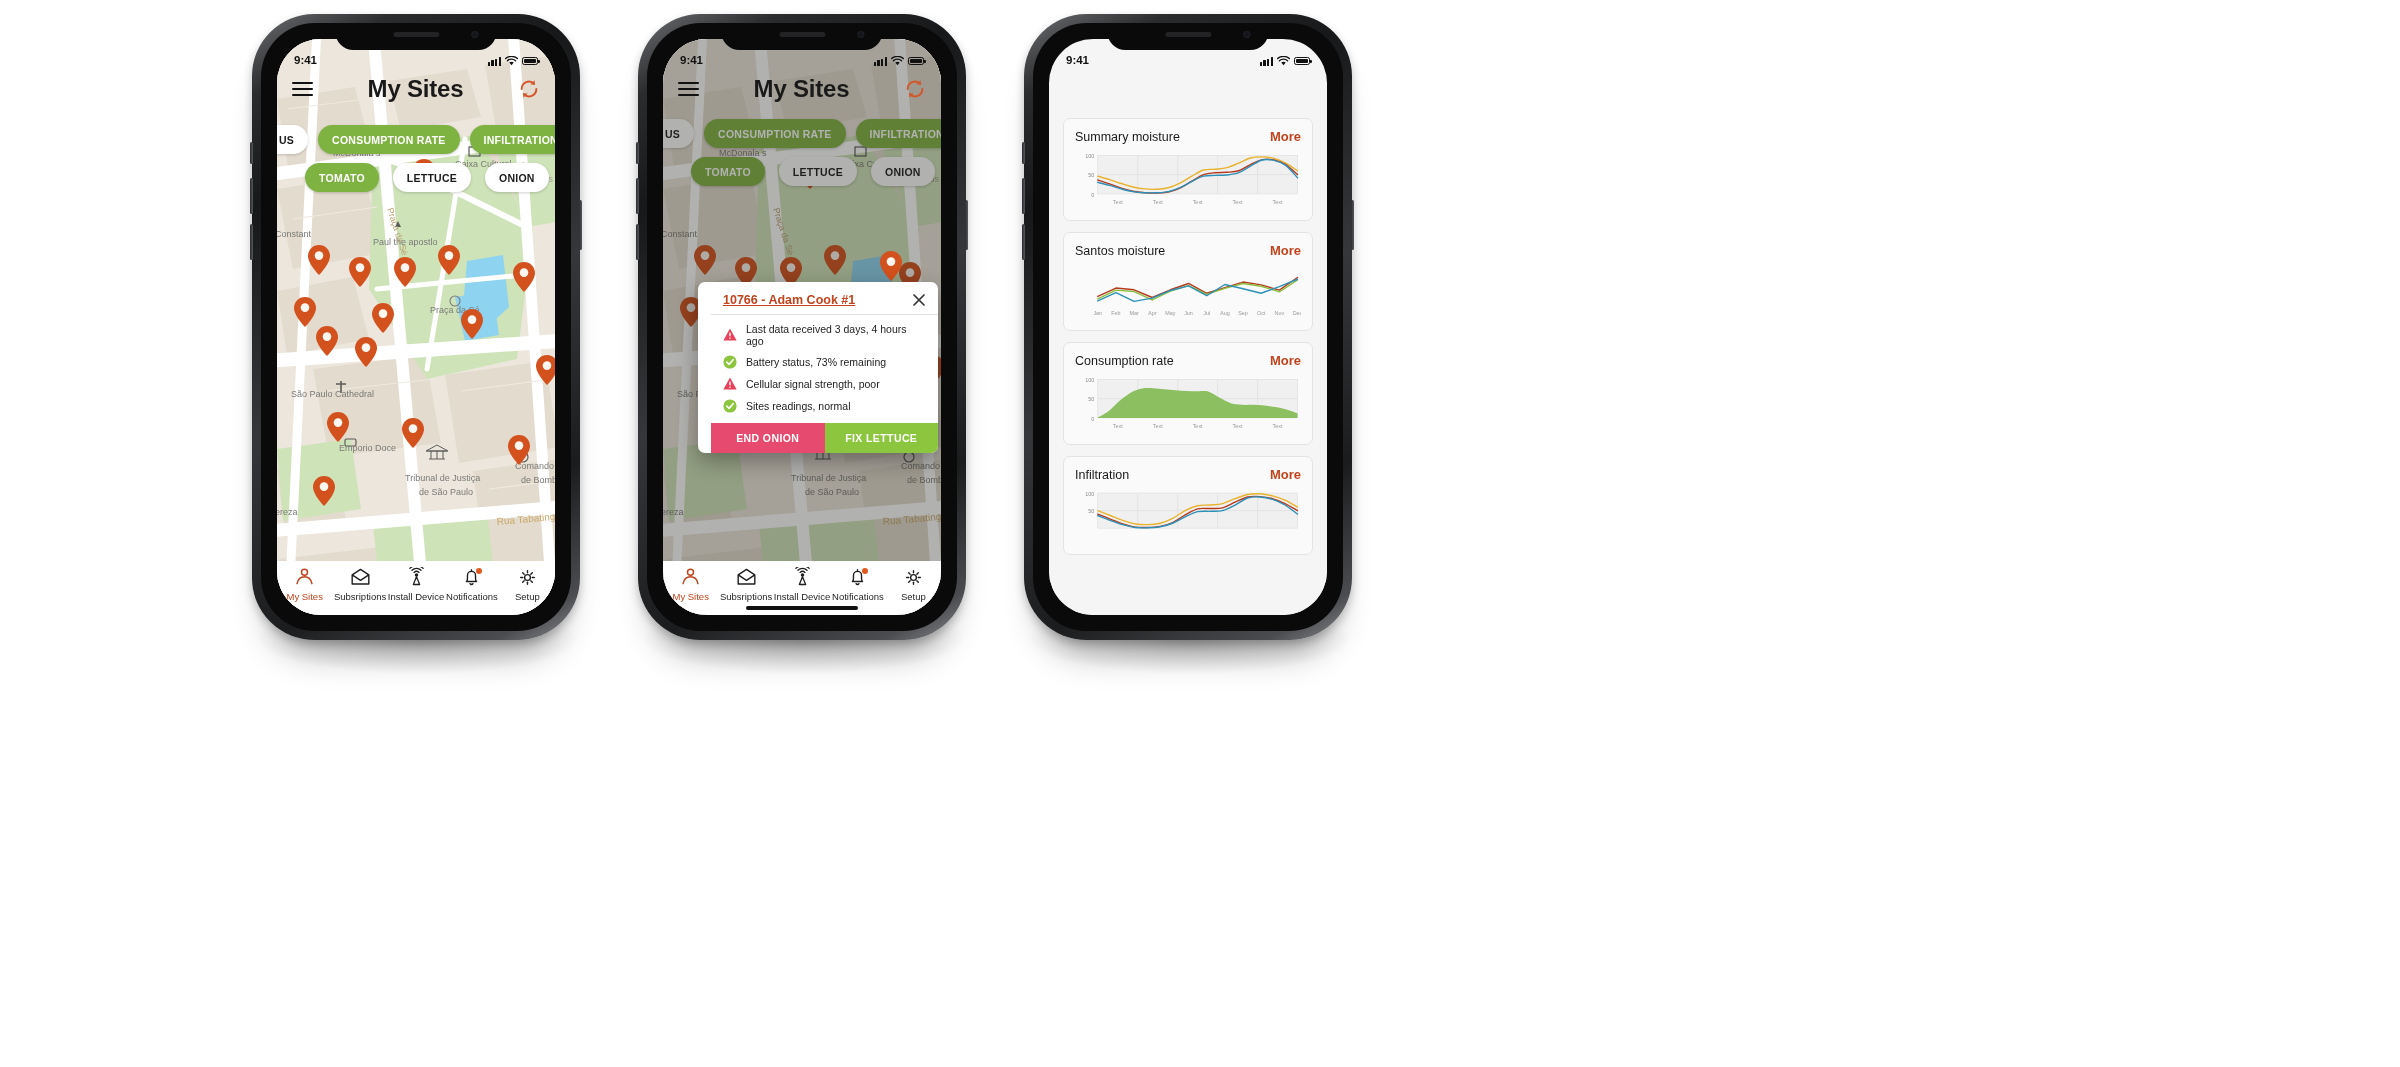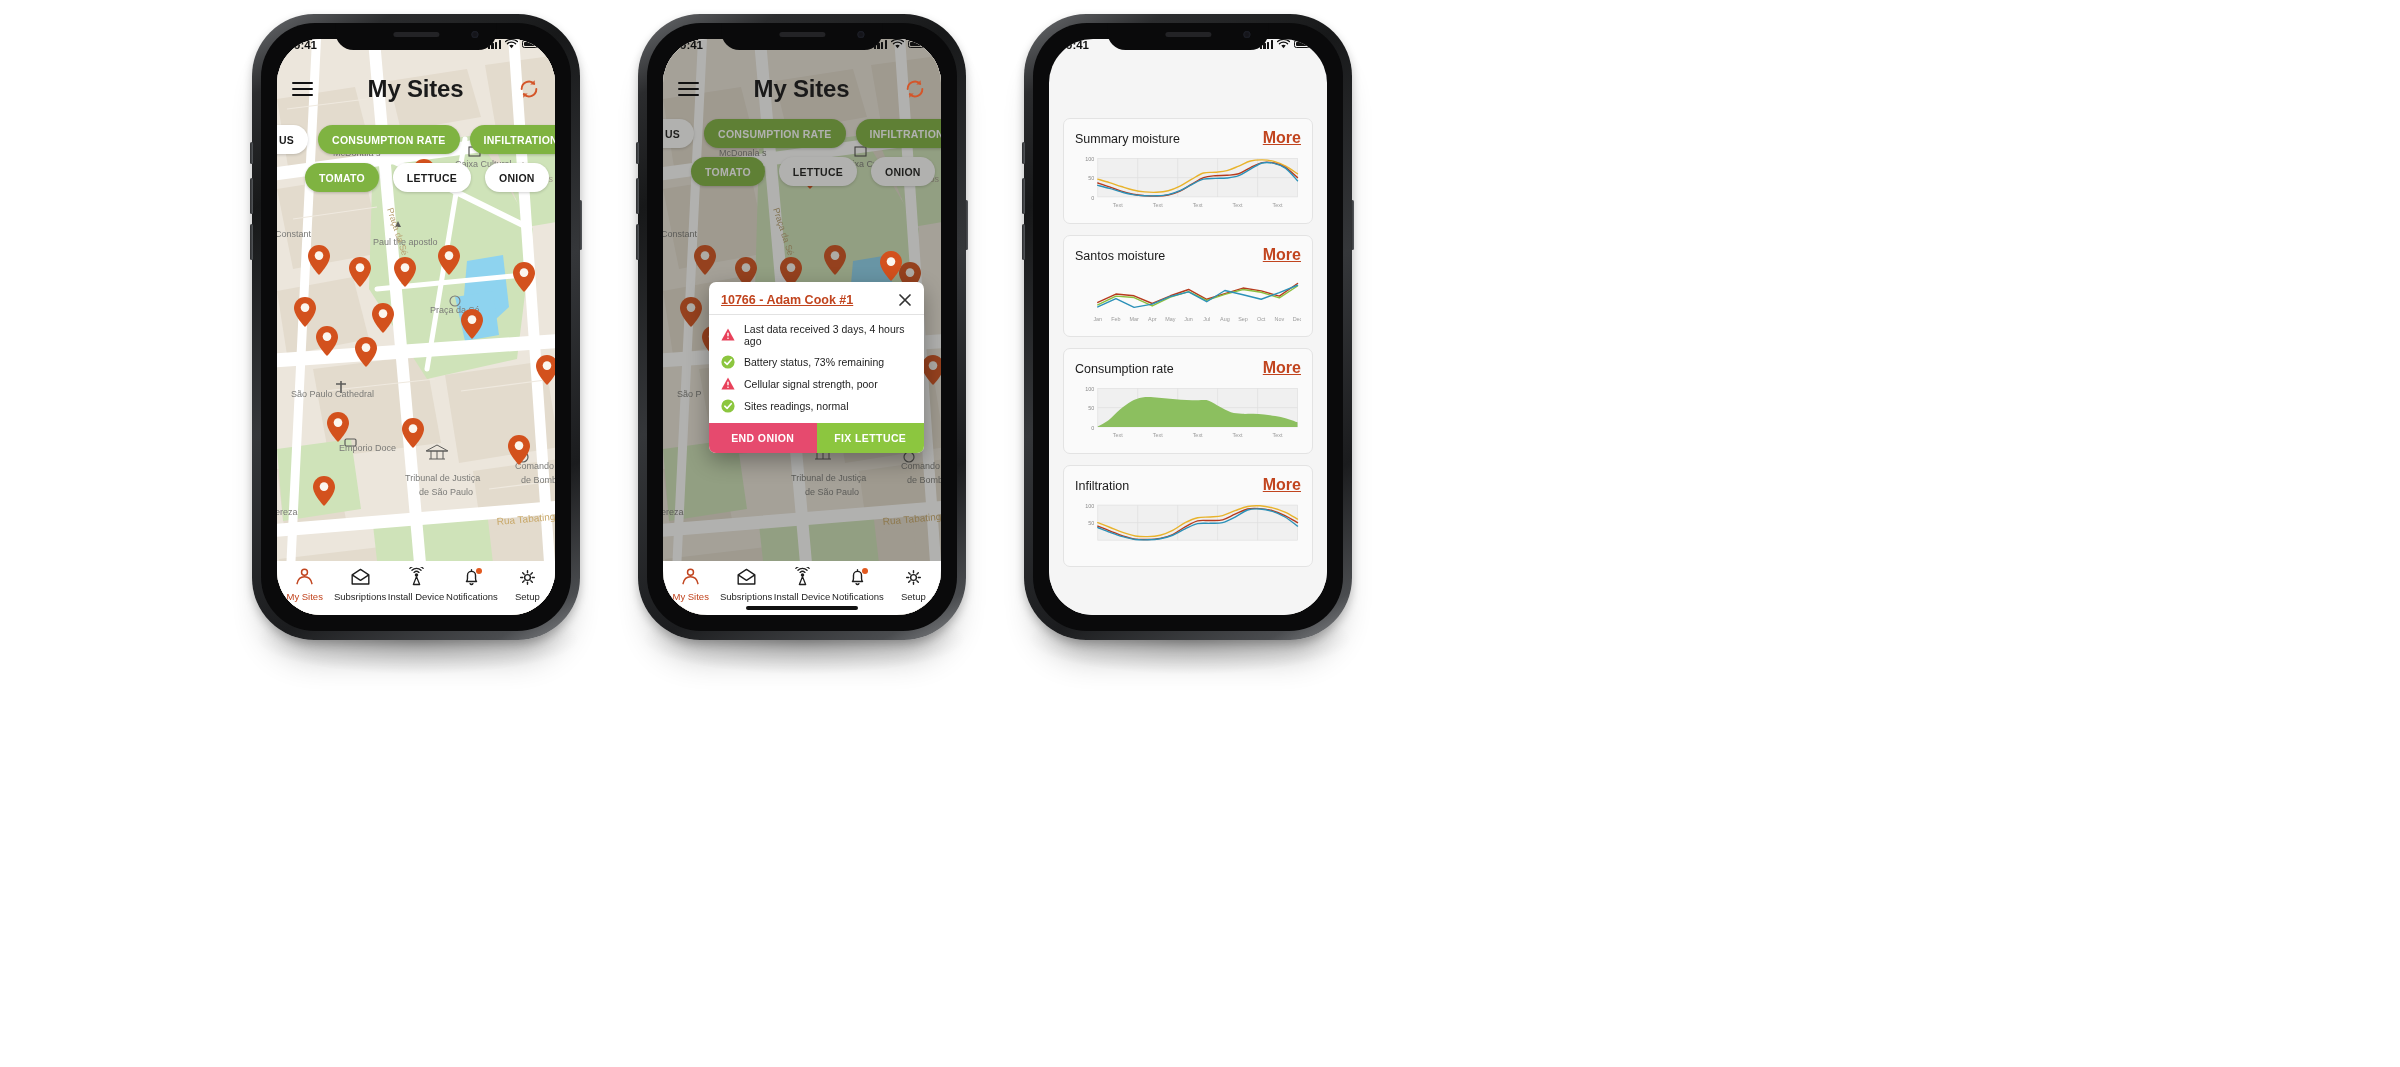--- a/index.html
+++ b/index.html
@@ -39,21 +39,21 @@
   .notch .speaker{ position:absolute; top:9px; left:50%; transform:translateX(-50%);
      width:46px;height:5px;border-radius:3px;background:#232326;}
   .notch .cam{position:absolute;top:8px;right:18px;width:7px;height:7px;border-radius:50%;
      background:#15151a;box-shadow:inset 0 0 2px #2c3340;}
   .side-btn{position:absolute;background:linear-gradient(90deg,#2a2b2d,#55585c);border-radius:2px;}
   .floor-shadow{position:absolute;border-radius:50%;
     background:radial-gradient(ellipse at center, rgba(0,0,0,.20) 0%, rgba(0,0,0,.07) 45%, rgba(0,0,0,0) 72%);}
 
   
   .statusbar{position:absolute;top:0;left:0;right:0;height:27px;z-index:45;
-     display:flex;align-items:flex-start;justify-content:space-between;
+     display:flex;align-items:flex-end;justify-content:space-between;
      padding:0 17px;font-size:11.5px;font-weight:bold;color:#111;}
   .sb-right{display:flex;align-items:center;gap:4px;}
   .sig{display:flex;align-items:flex-end;gap:1.3px;height:9px;}
   .sig i{width:2.4px;background:#111;border-radius:.5px;display:block;}
   .sig i:nth-child(1){height:3.5px}.sig i:nth-child(2){height:5.2px}
   .sig i:nth-child(3){height:7px}.sig i:nth-child(4){height:9px}
   .batt{width:16px;height:8.3px;border:1.2px solid #111;border-radius:2.3px;position:relative;}
   .batt::after{content:"";position:absolute;right:-2.6px;top:2.2px;width:1.6px;height:3.4px;
      background:#111;border-radius:0 1px 1px 0;}
   .batt i{position:absolute;inset:1px;background:#111;border-radius:1px;display:block;}
@@ -110,21 +110,21 @@
      font-size:10.5px;font-weight:bold;letter-spacing:.4px;color:#fff;cursor:pointer;}
   .pbtn.danger{background:#e64a6e;}
   .pbtn.ok{background:#8cc63f;}
 
   
   .chartpage{position:absolute;top:73px;left:0;right:0;bottom:0;background:#f5f5f5;
      overflow:hidden;padding:6px 14px 0 14px;}
   .card{background:#fafafa;border:1px solid #e3e3e3;border-radius:7px;margin-bottom:11px;padding:10px 11px 8px 11px;}
   .cardhead{display:flex;align-items:baseline;justify-content:space-between;margin-bottom:2px;}
   .cardtitle{font-size:12.5px;font-weight:normal;color:#1a1a1a;}
-  .cardmore{font-size:16px;font-weight:bold;color:#c1441e;text-decoration:underline;cursor:pointer;}
+  .cardmore{font-size:13px;font-weight:bold;color:#c1441e;cursor:pointer;}
   .plot{width:100%;display:block;}
 </style>
 </head>
 <body>
 
 <div class="stage">
 
   <div class="floor-shadow" style="left:258px;top:604px;width:320px;height:70px;"></div>
   <div class="phone" style="left:252px;top:14px;width:328px;height:626px;">
     <div class="frame"></div>
@@ -627,21 +627,21 @@
               <span>TOMATO</span>
             </div>
             <div class="chip">
               <span>LETTUCE</span>
             </div>
             <div class="chip">
               <span>ONION</span>
             </div>
           </div>
 
-        <div class="popup" style="left:46px;top:243px;width:215px;">
+        <div class="popup" style="left:35px;top:243px;width:240px;padding-left:13px;">
           <span class="ptip"></span>
           <div class="phead">
             <span class="ptitle">10766 - Adam Cook #1</span>
             <svg class="pclose" viewBox="0 0 14 14">
               <path d="M2 2 L12 12 M12 2 L2 12" stroke="#333" stroke-width="1.7" stroke-linecap="round"></path>
             </svg>
           </div>
           <div class="plist" id="p2rows">
               <div class="prow">
                 <span class="pico"><svg viewBox="0 0 14 14" width="14" height="14">

